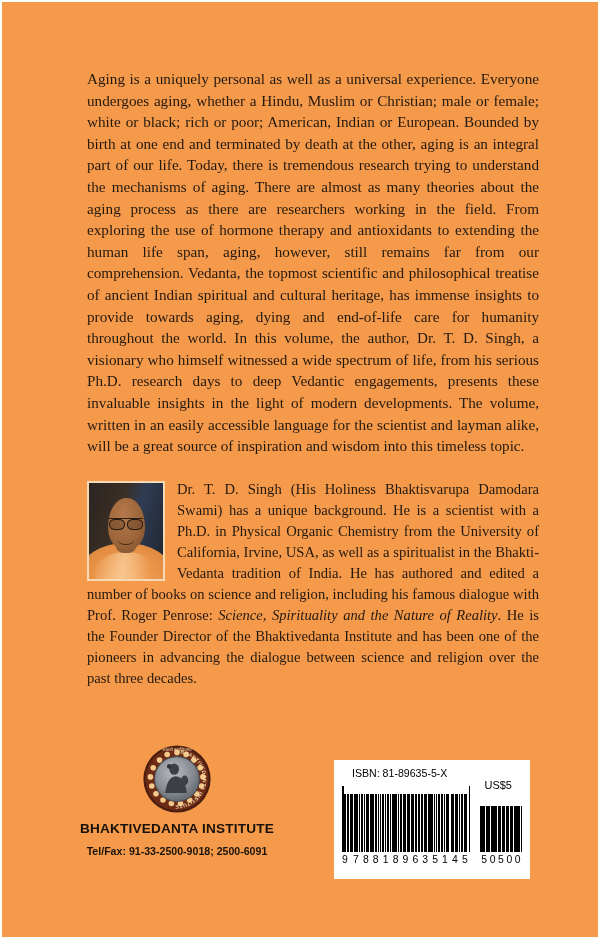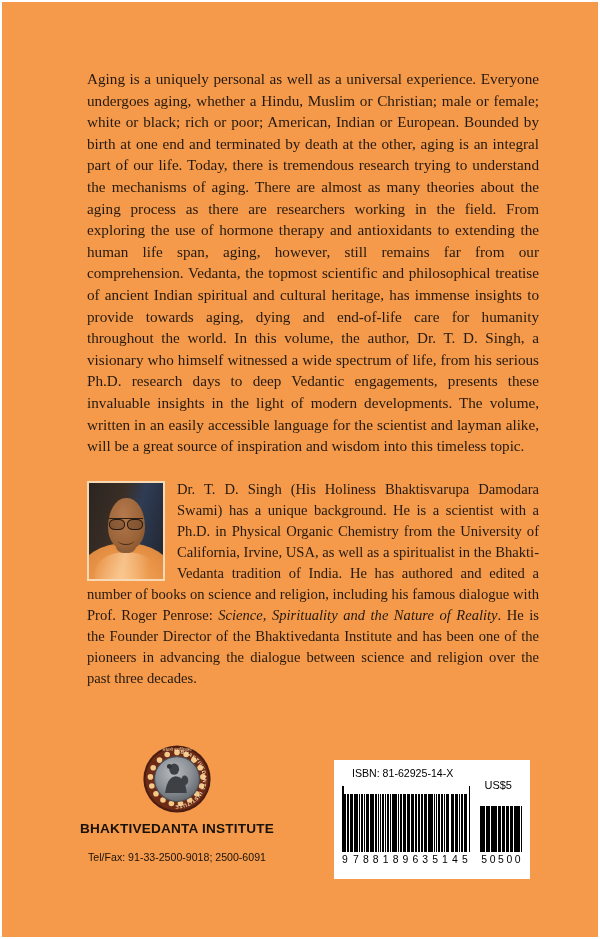--- a/index.html
+++ b/index.html
@@ -143,24 +143,25 @@
     letter-spacing: .2px;
     line-height: 17px;
   }
   .pub-city {
     font-size: 13.6px;
     font-weight: bold;
     letter-spacing: .2px;
     line-height: 18px;
   }
   .pub-tel {
-    margin-top: 13px;
+    margin-top: 7px;
     font-size: 10.6px;
     line-height: 14px;
     color: #1a1208;
+    font-weight: bold;
   }
   .pub-web {
     font-size: 10.6px;
     line-height: 14px;
     color: #1a1208;
   }
 
   
   .barcode-box {
     position: absolute;
@@ -300,21 +301,21 @@
         <text x="50" y="10" text-anchor="middle" font-family="DejaVu Sans, sans-serif" font-size="6" fill="#f6d9a8">अथातो ब्रह्मजिज्ञासा</text>
       </svg>
     </div>
 
     <div class="pub-name">BHAKTIVEDANTA INSTITUTE</div>
     <div class="pub-tel">Tel/Fax: 91-33-2500-9018; 2500-6091</div>
   </div>
 
   <div class="barcode-box">
     <div class="bc-top">
-      <div class="isbn-text">ISBN: 81-62925-14-X</div>
+      <div class="isbn-text">ISBN: 81-89635-5-X</div>
       <div class="price-text">US$5</div>
     </div>
 
     <div class="bc-row">
       <div class="bc-main">
         <div class="bars" id="ean-bars">
             <i class="g" style="width:1px"></i>
             <i class="q" style="width:1px"></i>
             <i class="g" style="width:1px"></i>
             <i class="q" style="width:2px"></i>

